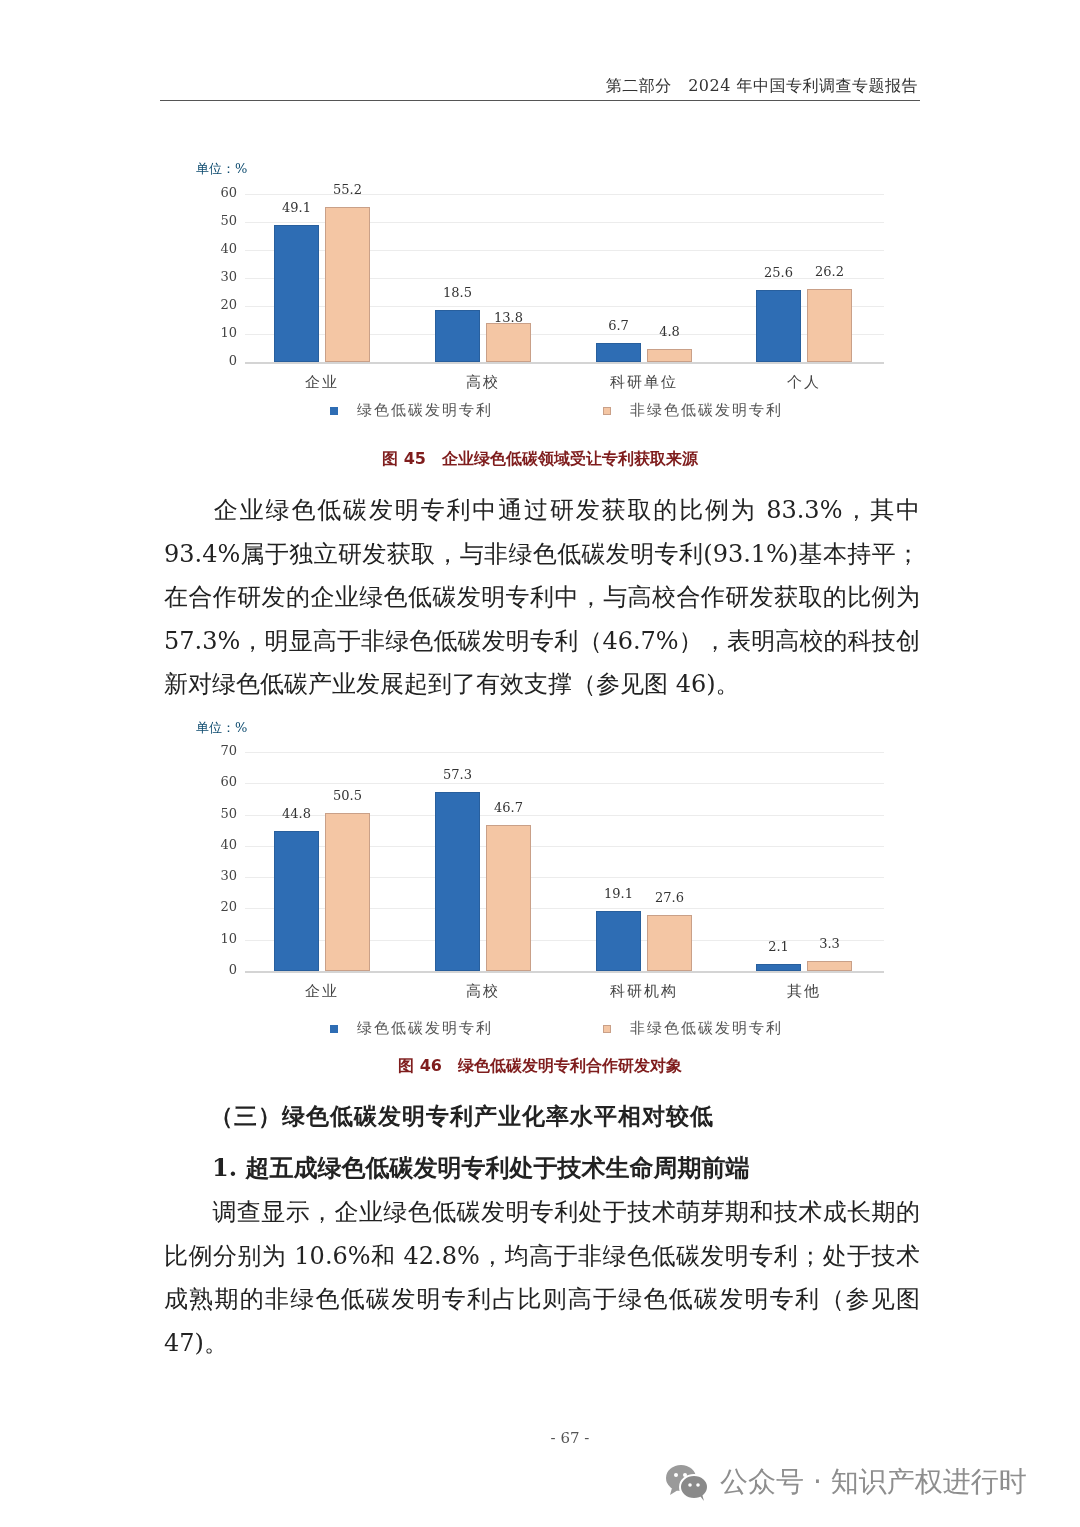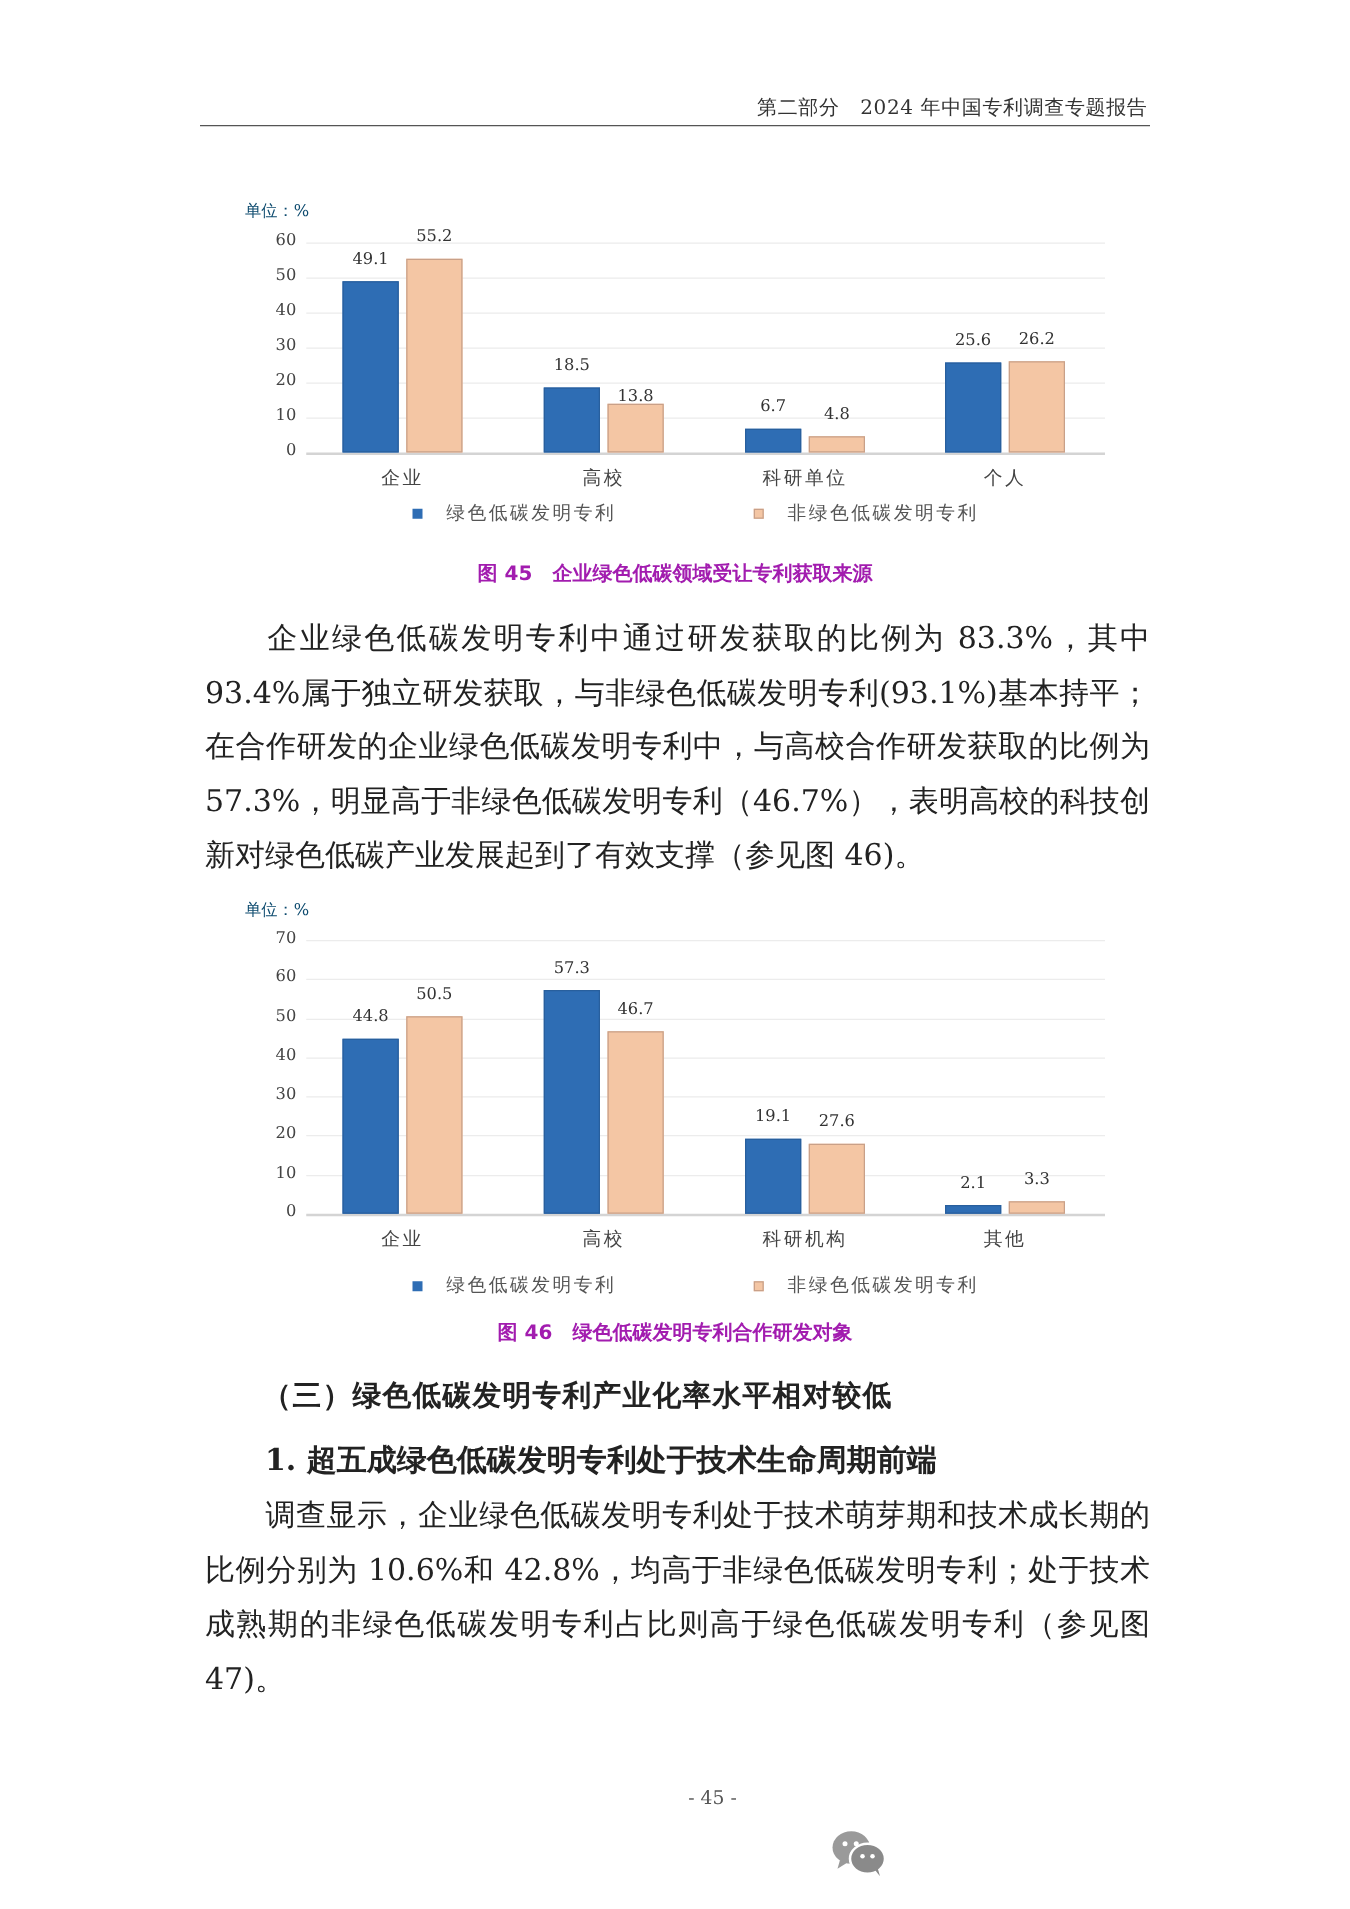--- a/index.html
+++ b/index.html
@@ -14,21 +14,21 @@
   .axis { position: absolute; height: 2px; background: #d4d4d4; }
   .bar { position: absolute; box-sizing: border-box; }
   .bar.green { background: #2e6db4; border: 1px solid #285f9d; }
   .bar.nongreen { background: #f4c6a4; border: 1px solid #c9a088; }
   .val { position: absolute; width: 60px; text-align: center; font-size: 13px; color: #333; }
   .cat { position: absolute; width: 120px; text-align: center; font-size: 15px; color: #444; letter-spacing: 2px; }
   .legend { position: absolute; font-size: 15px; color: #555; letter-spacing: 2px; display: flex; align-items: center; gap: 16px; }
   .swatch { width: 8px; height: 8px; margin-right: 3px; display: inline-block; }
   .swatch.green { background: #2e6db4; }
   .swatch.nongreen { background: #f4c6a4; border: 1px solid #c9a088; box-sizing: border-box; }
-  .caption { position: absolute; left: 160px; width: 760px; text-align: center; font-family: "DejaVu Sans", "Liberation Sans", sans-serif; font-weight: bold; font-size: 16px; color: #a21caf; }
+  .caption { position: absolute; left: 160px; width: 760px; text-align: center; font-family: "DejaVu Sans", "Liberation Sans", sans-serif; font-weight: bold; font-size: 16px; color: #7f1d1d; }
 
   .para { position: absolute; left: 164px; width: 756px; font-size: 24px; line-height: 43.5px; color: #222; text-align: justify; }
   .para .indent { display: inline-block; width: 48px; }
   .h3 { position: absolute; left: 210px; font-size: 23px; font-weight: bold; color: #222; letter-spacing: 1px; }
   .h4 { position: absolute; left: 212px; font-size: 24px; font-weight: bold; color: #222; }
   .page-num { position: absolute; left: 500px; width: 140px; text-align: center; font-size: 15px; color: #555; top: 1429px; }
   .watermark { position: absolute; left: 664px; top: 1462px; display: flex; align-items: center; font-family: "DejaVu Sans", "Liberation Sans", sans-serif; font-size: 28px; color: #8e8e8e; }
   .wm-icon { width: 46px; height: 40px; position: relative; margin-right: 10px; }
 </style>
 </head>
@@ -137,27 +137,28 @@
   </div>
 <div class="caption" style="top:1056px;">图 46　绿色低碳发明专利合作研发对象</div>
 
 <div class="h3" style="top:1101px;">（三）绿色低碳发明专利产业化率水平相对较低</div>
 <div class="h4" style="top:1152px;">1. 超五成绿色低碳发明专利处于技术生命周期前端</div>
 
 <div class="para" style="top:1191px;">
   <span class="indent"></span><span>调查显示，企业绿色低碳发明专利处于技术萌芽期和技术成长期的比例分别为 10.6%和 42.8%，均高于非绿色低碳发明专利；处于技术成熟期的非绿色低碳发明专利占比则高于绿色低碳发明专利（参见图 47)。</span>
 </div>
 
-<div class="page-num">- 45 -</div>
+<div class="page-num">- 67 -</div>
 <div class="watermark">
   <span class="wm-icon">
     <svg width="46" height="40" viewBox="0 0 46 40">
       <ellipse cx="17" cy="16" rx="15" ry="13" fill="#9a9a9a"></ellipse>
       <path d="M8 26 L6 33 L14 28 Z" fill="#9a9a9a"></path>
       <ellipse cx="30" cy="25" rx="14" ry="12" fill="#8a8a8a" stroke="#fff" stroke-width="2"></ellipse>
       <path d="M36 34 L40 39 L38 32 Z" fill="#8a8a8a"></path>
       <circle cx="12" cy="13" r="2" fill="#fff"></circle>
       <circle cx="21" cy="13" r="2" fill="#fff"></circle>
       <circle cx="26" cy="23" r="1.8" fill="#fff"></circle>
       <circle cx="34" cy="23" r="1.8" fill="#fff"></circle>
     </svg>
   </span>
+  <span>公众号 · 知识产权进行时</span>
 </div>
 
 </body></html>

